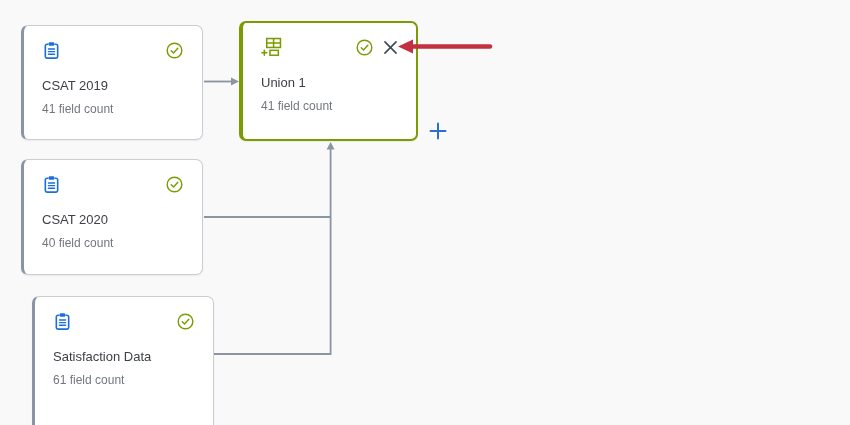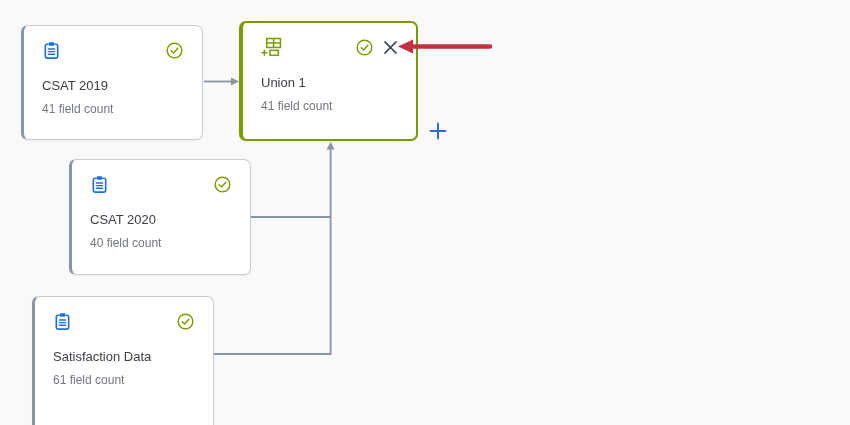--- a/index.html
+++ b/index.html
@@ -66,21 +66,21 @@
         <svg width="19" height="19" viewBox="0 0 20 20">
           <circle cx="10" cy="10" r="7.7" fill="none" stroke="#7a9b01" stroke-width="1.5"></circle>
           <path d="M6.6 10.3 L9 12.6 L13.5 7.6" fill="none" stroke="#7a9b01" stroke-width="1.5" stroke-linecap="round" stroke-linejoin="round"></path>
         </svg>
       </span>
     </div>
     <div class="node-title">CSAT 2019</div>
     <div class="node-subtitle">41 field count</div>
   </div>
 
-  <div class="card" style="left:21px;top:159px;width:182px;height:116px;margin-left:48px;">
+  <div class="card" style="left:21px;top:159px;width:182px;height:116px;">
     <div class="card-head">
       <span class="ic">
         <svg width="19" height="19" viewBox="0 0 20 20">
           <path d="M6.8 3.4 H5.2 A1.7 1.7 0 0 0 3.5 5.1 V16.3 A1.7 1.7 0 0 0 5.2 18 h9.6 a1.7 1.7 0 0 0 1.7-1.7 V5.1 a1.7 1.7 0 0 0-1.7-1.7 H13.2" fill="none" stroke="#1b6edc" stroke-width="1.7"></path>
           <rect x="7" y="1.4" width="6" height="3.6" rx="1.1" fill="#1b6edc"></rect>
           <g stroke="#1b6edc" stroke-width="1.5" stroke-linecap="round">
             <line x1="6.8" y1="8.4" x2="13.2" y2="8.4"></line>
             <line x1="6.8" y1="11.2" x2="13.2" y2="11.2"></line>
             <line x1="6.8" y1="14" x2="13.2" y2="14"></line>
           </g>

